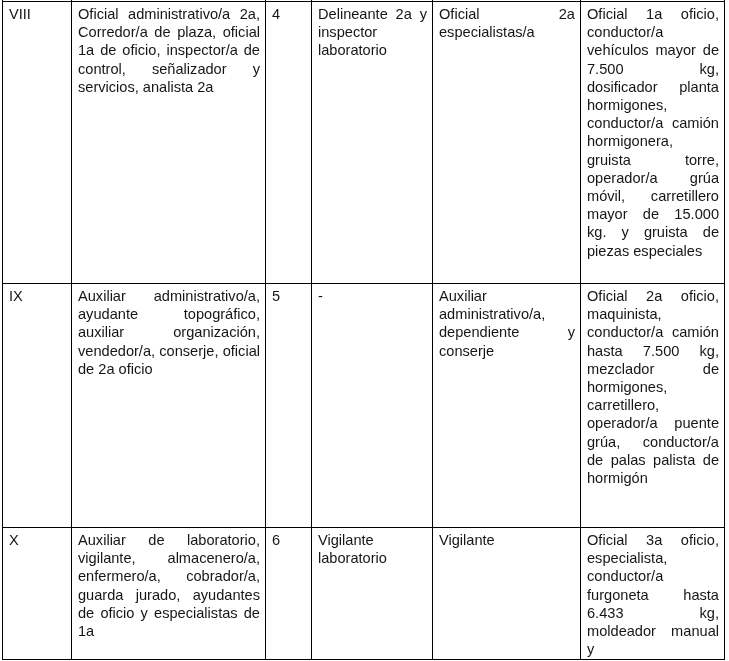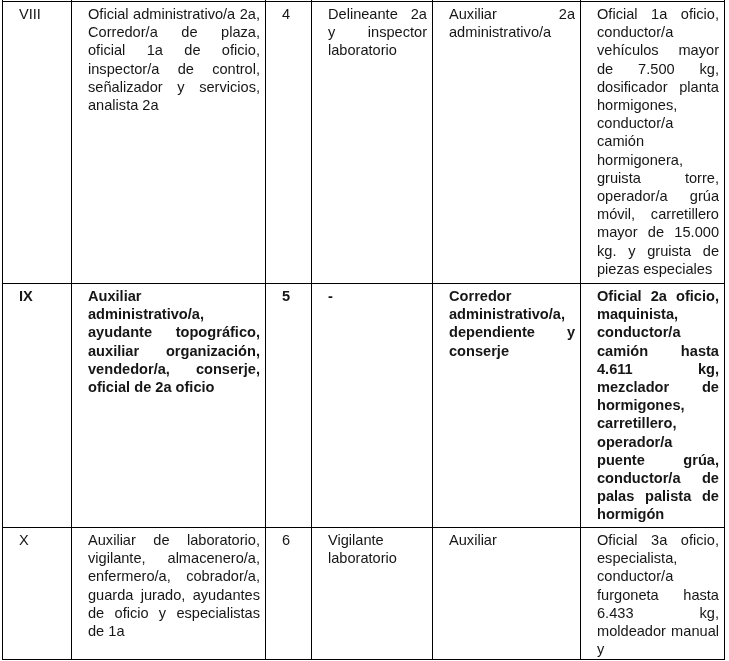--- a/index.html
+++ b/index.html
@@ -19,21 +19,21 @@
     position: absolute;
     left: 2px;
     top: -9px;
     width: 722px;
     border-collapse: collapse;
     table-layout: fixed;
   }
   table.grid td {
     border: 1.5px solid #000000;
     vertical-align: top;
-    padding: 3px 5px 2px 16px;
+    padding: 3px 5px 2px 6px;
     font-size: 14.6px;
     line-height: 18.2px;
     color: #161616;
     text-align: justify;
     overflow: hidden;
   }
   
   tr.stub-row td {
     padding: 0;
     height: 10px;
@@ -42,21 +42,21 @@
   td.cell-level, td.cell-group {
     text-align: left;
   }
   tr.row-x td {
     padding-bottom: 0;
   }
   .clip {
     overflow: hidden;
   }
   .clip-r1 { height: 276px; }
-  .clip-r2 { height: 238px; font-weight: bold; }
+  .clip-r2 { height: 238px; }
   .clip-r3 { height: 128px; }
 </style>
 </head>
 <body>
 
 <div class="page">
   <table class="grid">
     <colgroup>
       <col style="width:69px">
       <col style="width:194px">
@@ -82,63 +82,63 @@
         <td>
           <div class="clip clip-r1">Oficial administrativo/a 2a, Corredor/a de plaza, oficial 1a de oficio, inspector/a de control, señalizador y servicios, analista 2a</div>
         </td>
         <td class="cell-group">
           <div class="clip clip-r1">4</div>
         </td>
         <td>
           <div class="clip clip-r1">Delineante 2a y inspector laboratorio</div>
         </td>
         <td>
-          <div class="clip clip-r1">Auxiliar 2a administrativo/a</div>
+          <div class="clip clip-r1">Oficial 2a especialistas/a</div>
         </td>
         <td>
           <div class="clip clip-r1">Oficial 1a oficio, conductor/a vehículos mayor de 7.500 kg, dosificador planta hormigones, conductor/a camión hormigonera, gruista torre, operador/a grúa móvil, carretillero mayor de 15.000 kg. y gruista de piezas especiales</div>
         </td>
       </tr>
 
       <tr class="row-ix">
         <td class="cell-level">
           <div class="clip clip-r2">IX</div>
         </td>
         <td>
           <div class="clip clip-r2">Auxiliar administrativo/a, ayudante topográfico, auxiliar organización, vendedor/a, conserje, oficial de 2a oficio</div>
         </td>
         <td class="cell-group">
           <div class="clip clip-r2">5</div>
         </td>
         <td>
           <div class="clip clip-r2">-</div>
         </td>
         <td>
-          <div class="clip clip-r2">Corredor administrativo/a, dependiente y conserje</div>
+          <div class="clip clip-r2">Auxiliar administrativo/a, dependiente y conserje</div>
         </td>
         <td>
-          <div class="clip clip-r2">Oficial 2a oficio, maquinista, conductor/a camión hasta 4.611 kg, mezclador de hormigones, carretillero, operador/a puente grúa, conductor/a de palas palista de hormigón</div>
+          <div class="clip clip-r2">Oficial 2a oficio, maquinista, conductor/a camión hasta 7.500 kg, mezclador de hormigones, carretillero, operador/a puente grúa, conductor/a de palas palista de hormigón</div>
         </td>
       </tr>
 
       <tr class="row-x">
         <td class="cell-level">
           <div class="clip clip-r3">X</div>
         </td>
         <td>
           <div class="clip clip-r3">Auxiliar de laboratorio, vigilante, almacenero/a, enfermero/a, cobrador/a, guarda jurado, ayudantes de oficio y especialistas de 1a</div>
         </td>
         <td class="cell-group">
           <div class="clip clip-r3">6</div>
         </td>
         <td>
           <div class="clip clip-r3">Vigilante laboratorio</div>
         </td>
         <td>
-          <div class="clip clip-r3">Auxiliar</div>
+          <div class="clip clip-r3">Vigilante</div>
         </td>
         <td>
           <div class="clip clip-r3">Oficial 3a oficio, especialista, conductor/a furgoneta hasta 6.433 kg, moldeador manual y</div>
         </td>
       </tr>
     </tbody>
   </table>
 </div>
 
 </body></html>

